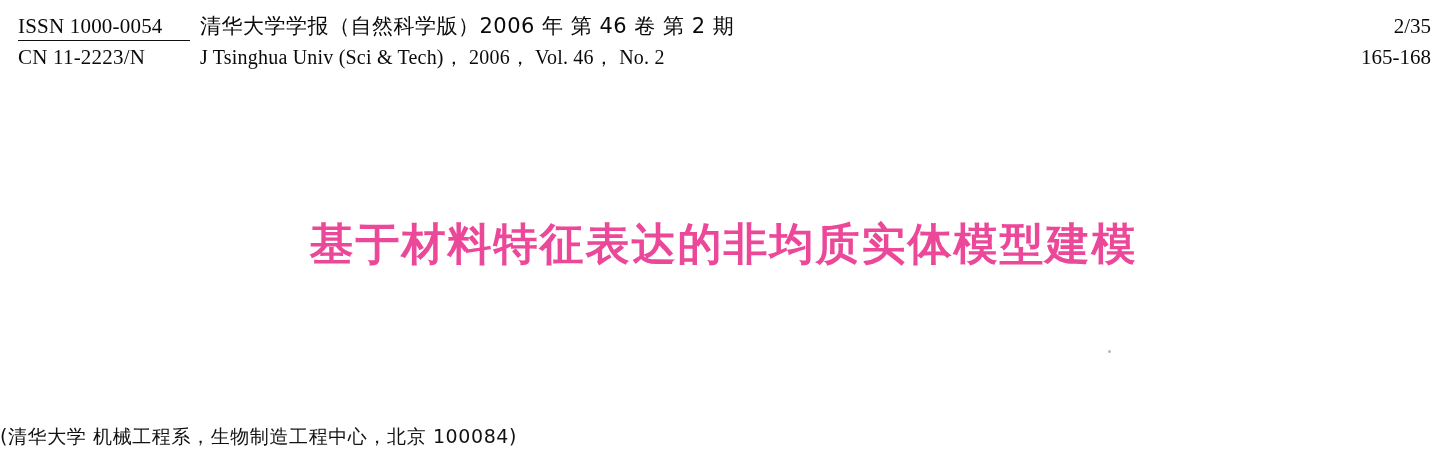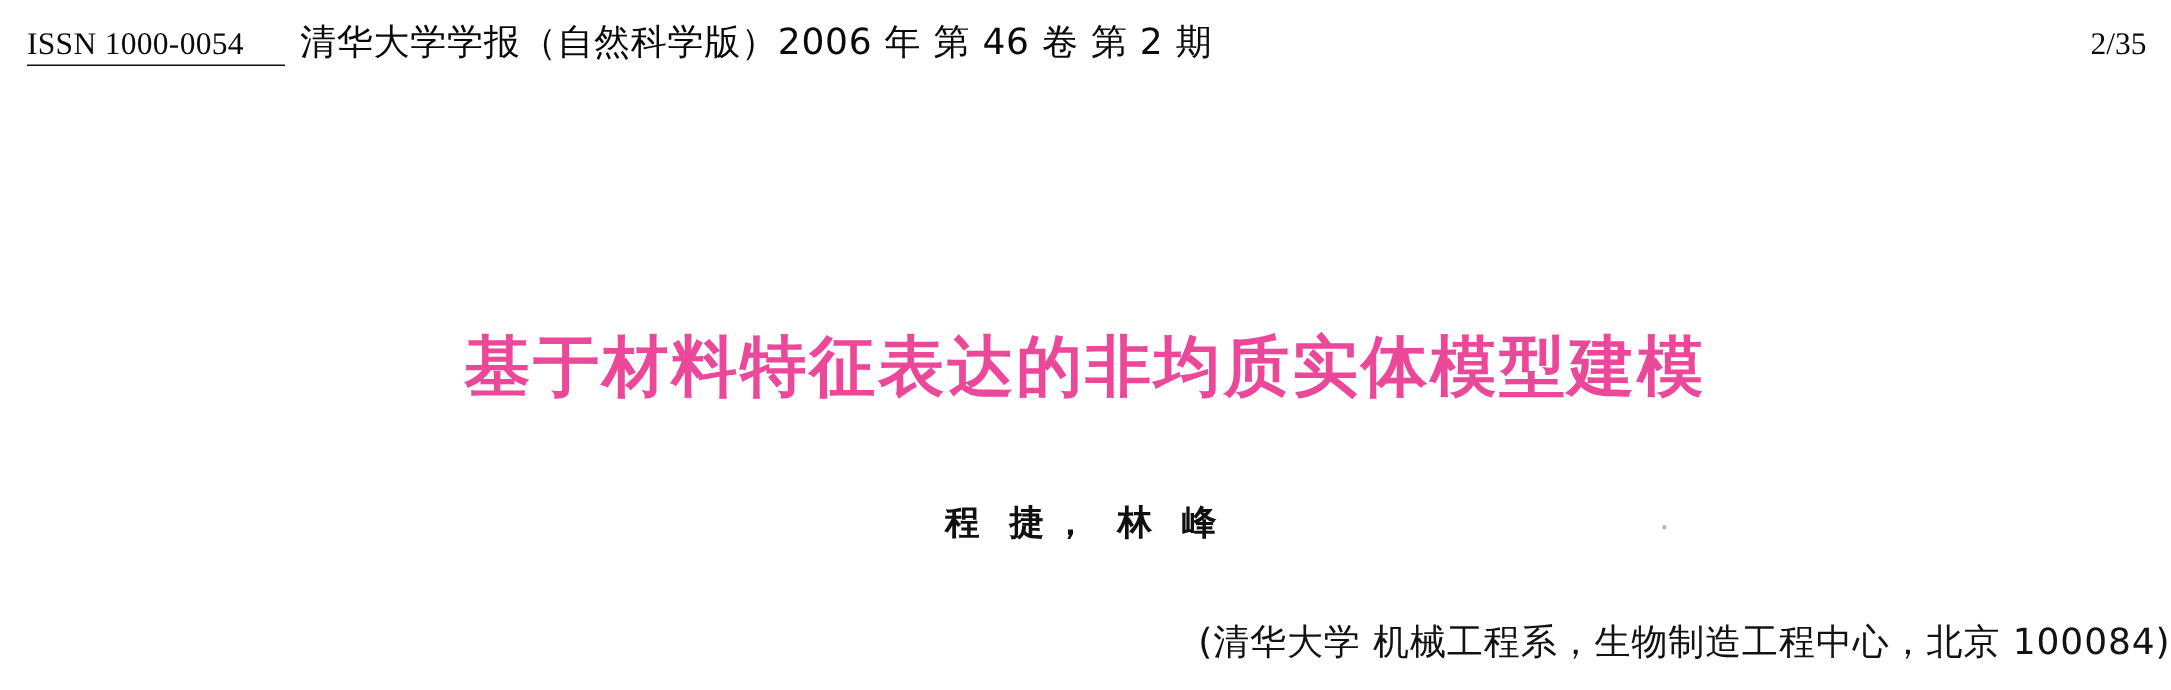--- a/index.html
+++ b/index.html
@@ -49,21 +49,21 @@
   }
   .issn-col.underlined {
     border-bottom: 1.5px solid #101010;
     padding-bottom: 1px;
     display: inline-block;
     width: 168px;
   }
 
   .journal-cn {
     font-family: "DejaVu Sans", sans-serif;
-    font-size: 24px;
+    font-size: 21px;
     white-space: nowrap;
     padding-left: 10px;
     letter-spacing: 0.5px;
   }
 
   .journal-en {
     font-family: "Liberation Serif", serif;
     font-size: 20px;
     white-space: nowrap;
     padding-left: 10px;
@@ -103,26 +103,26 @@
     font-family: "DejaVu Sans", sans-serif;
     font-weight: bold;
     font-size: 23px;
     letter-spacing: 6px;
     color: #101010;
   }
 
   
   .affiliation {
     position: absolute;
-    top: 412px;
+    top: 424px;
     left: 0;
     width: 100%;
-    text-align: right;
+    text-align: left;
     font-family: "DejaVu Sans", sans-serif;
-    font-size: 24px;
+    font-size: 19px;
     letter-spacing: 0.6px;
     color: #121212;
   }
 
   
   .speck {
     position: absolute;
     top: 350px;
     left: 1108px;
     width: 3px;
@@ -138,24 +138,29 @@
 
   <div class="header">
 
     <div class="hdr-row first">
       <span class="issn-col underlined">ISSN 1000-0054</span>
       <span class="journal-cn">清华大学学报（自然科学版）2006 年 第 46 卷 第 2 期</span>
       <span class="spacer"></span>
       <span class="hdr-right">2/35</span>
     </div>
 
+    <div class="hdr-row">
+      <span class="issn-col">CN 11-2223/N</span>
+      <span class="journal-en">J Tsinghua Univ (Sci &amp; Tech)， 2006， Vol. 46， No. 2</span>
+      <span class="spacer"></span>
+      <span class="hdr-right">165-168</span>
+    </div>
 
   </div>
 
   <h1 class="title">基于材料特征表达的非均质实体模型建模</h1>
 
-  <div class="authors">程  捷，  林  峰</div>
 
   <div class="affiliation">(清华大学 机械工程系，生物制造工程中心，北京 100084)</div>
 
   <div class="speck"></div>
 
 </div>
 
 </body></html>

